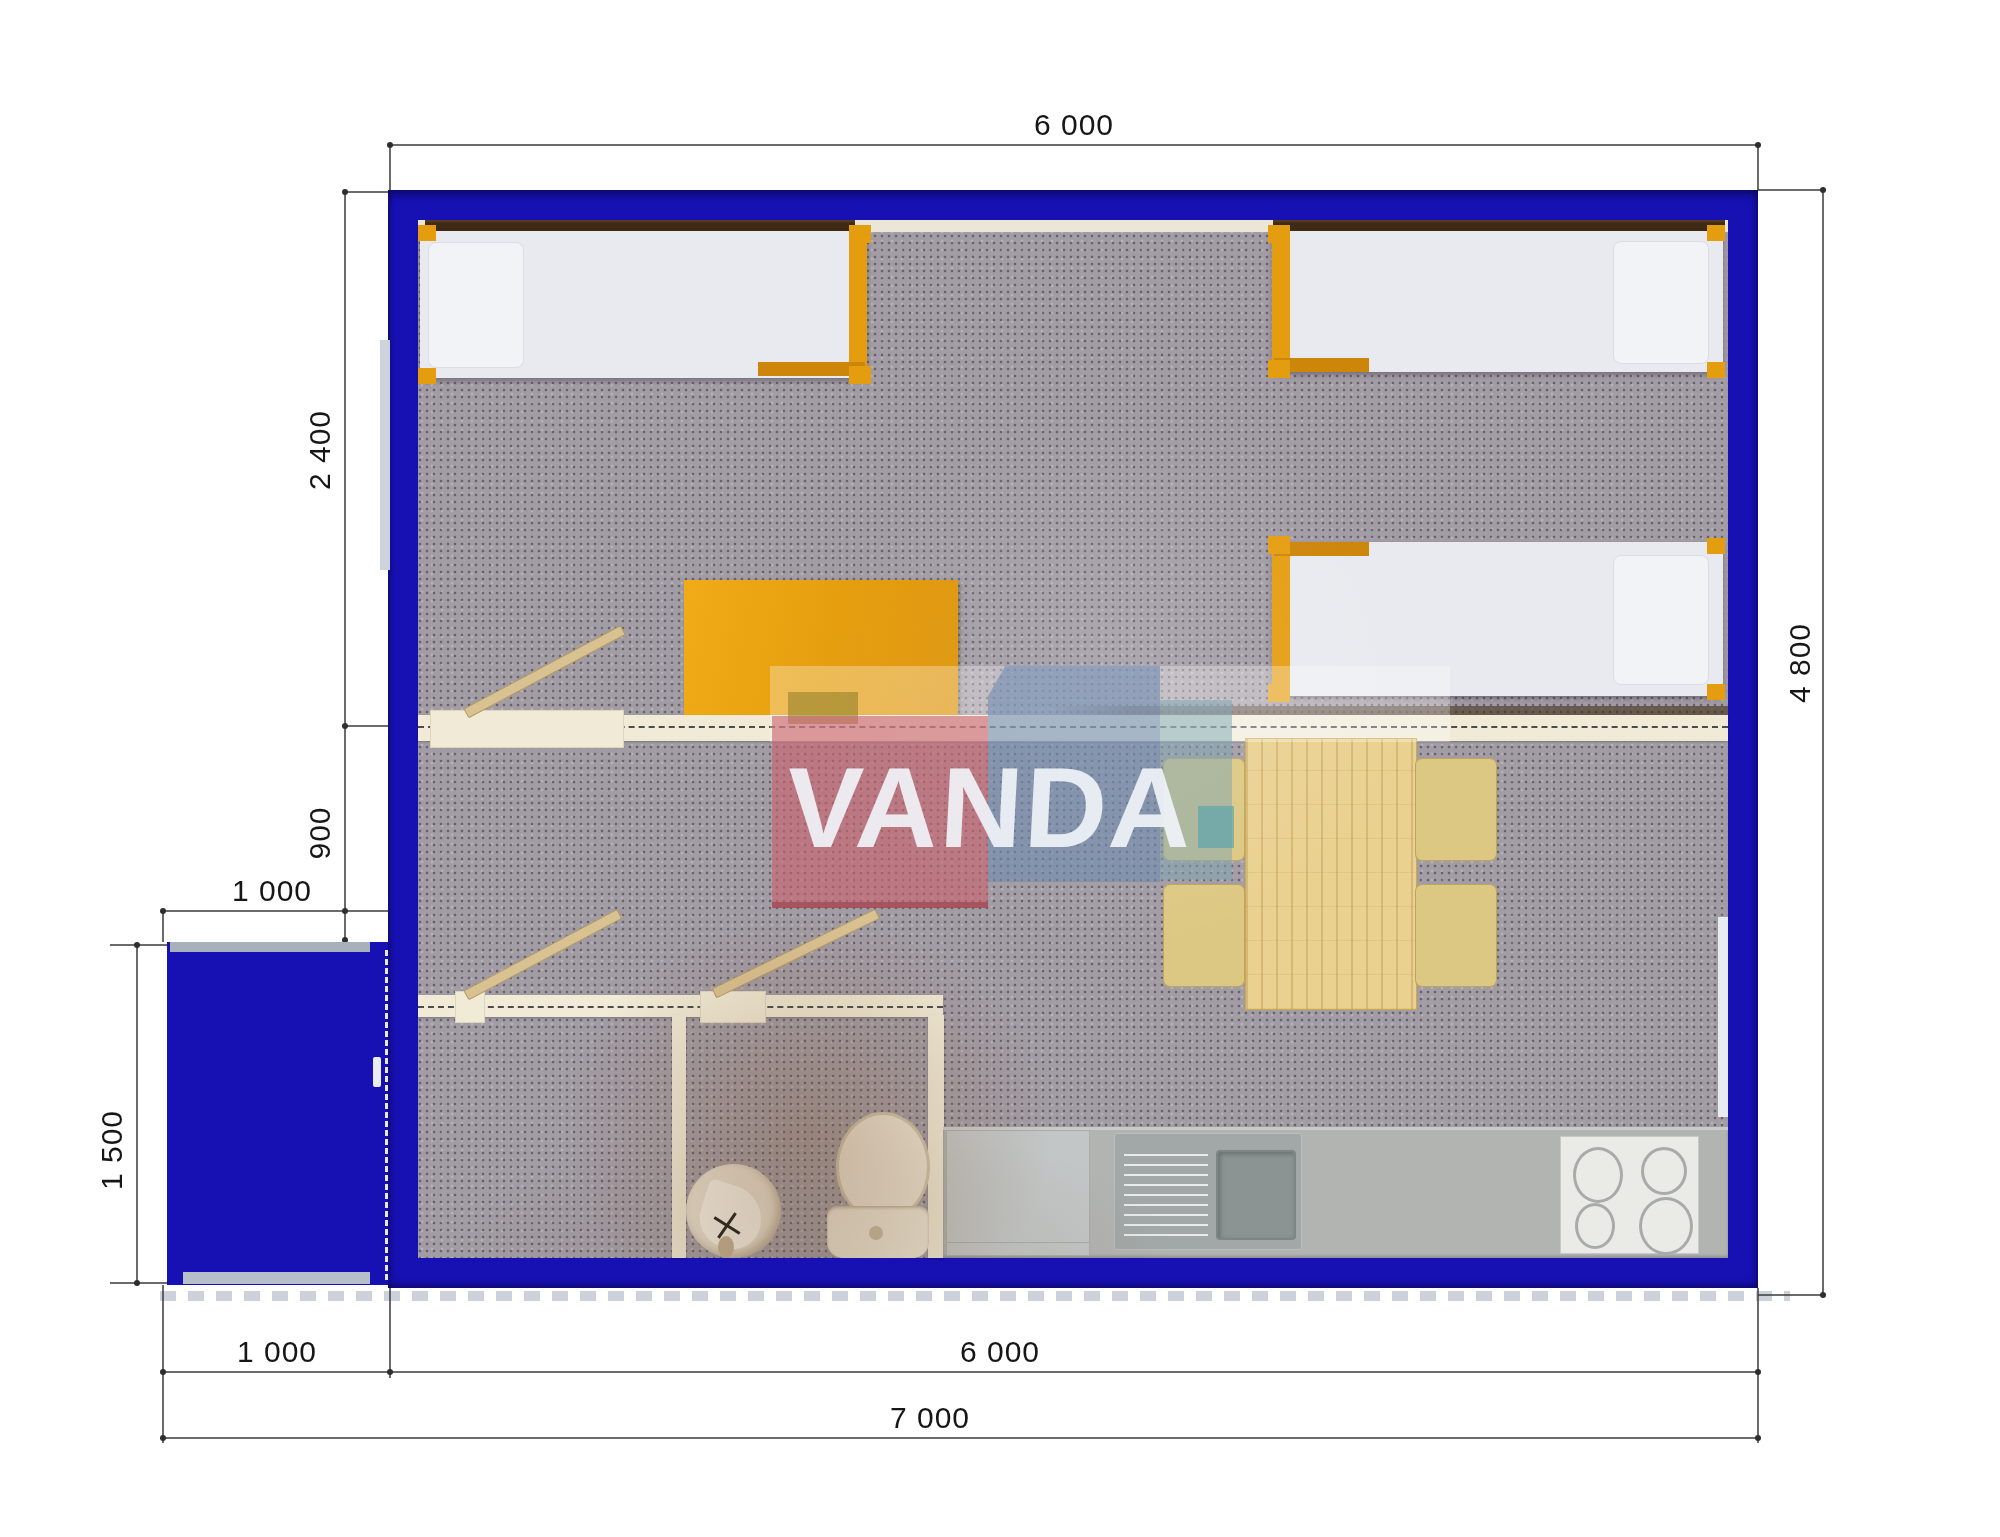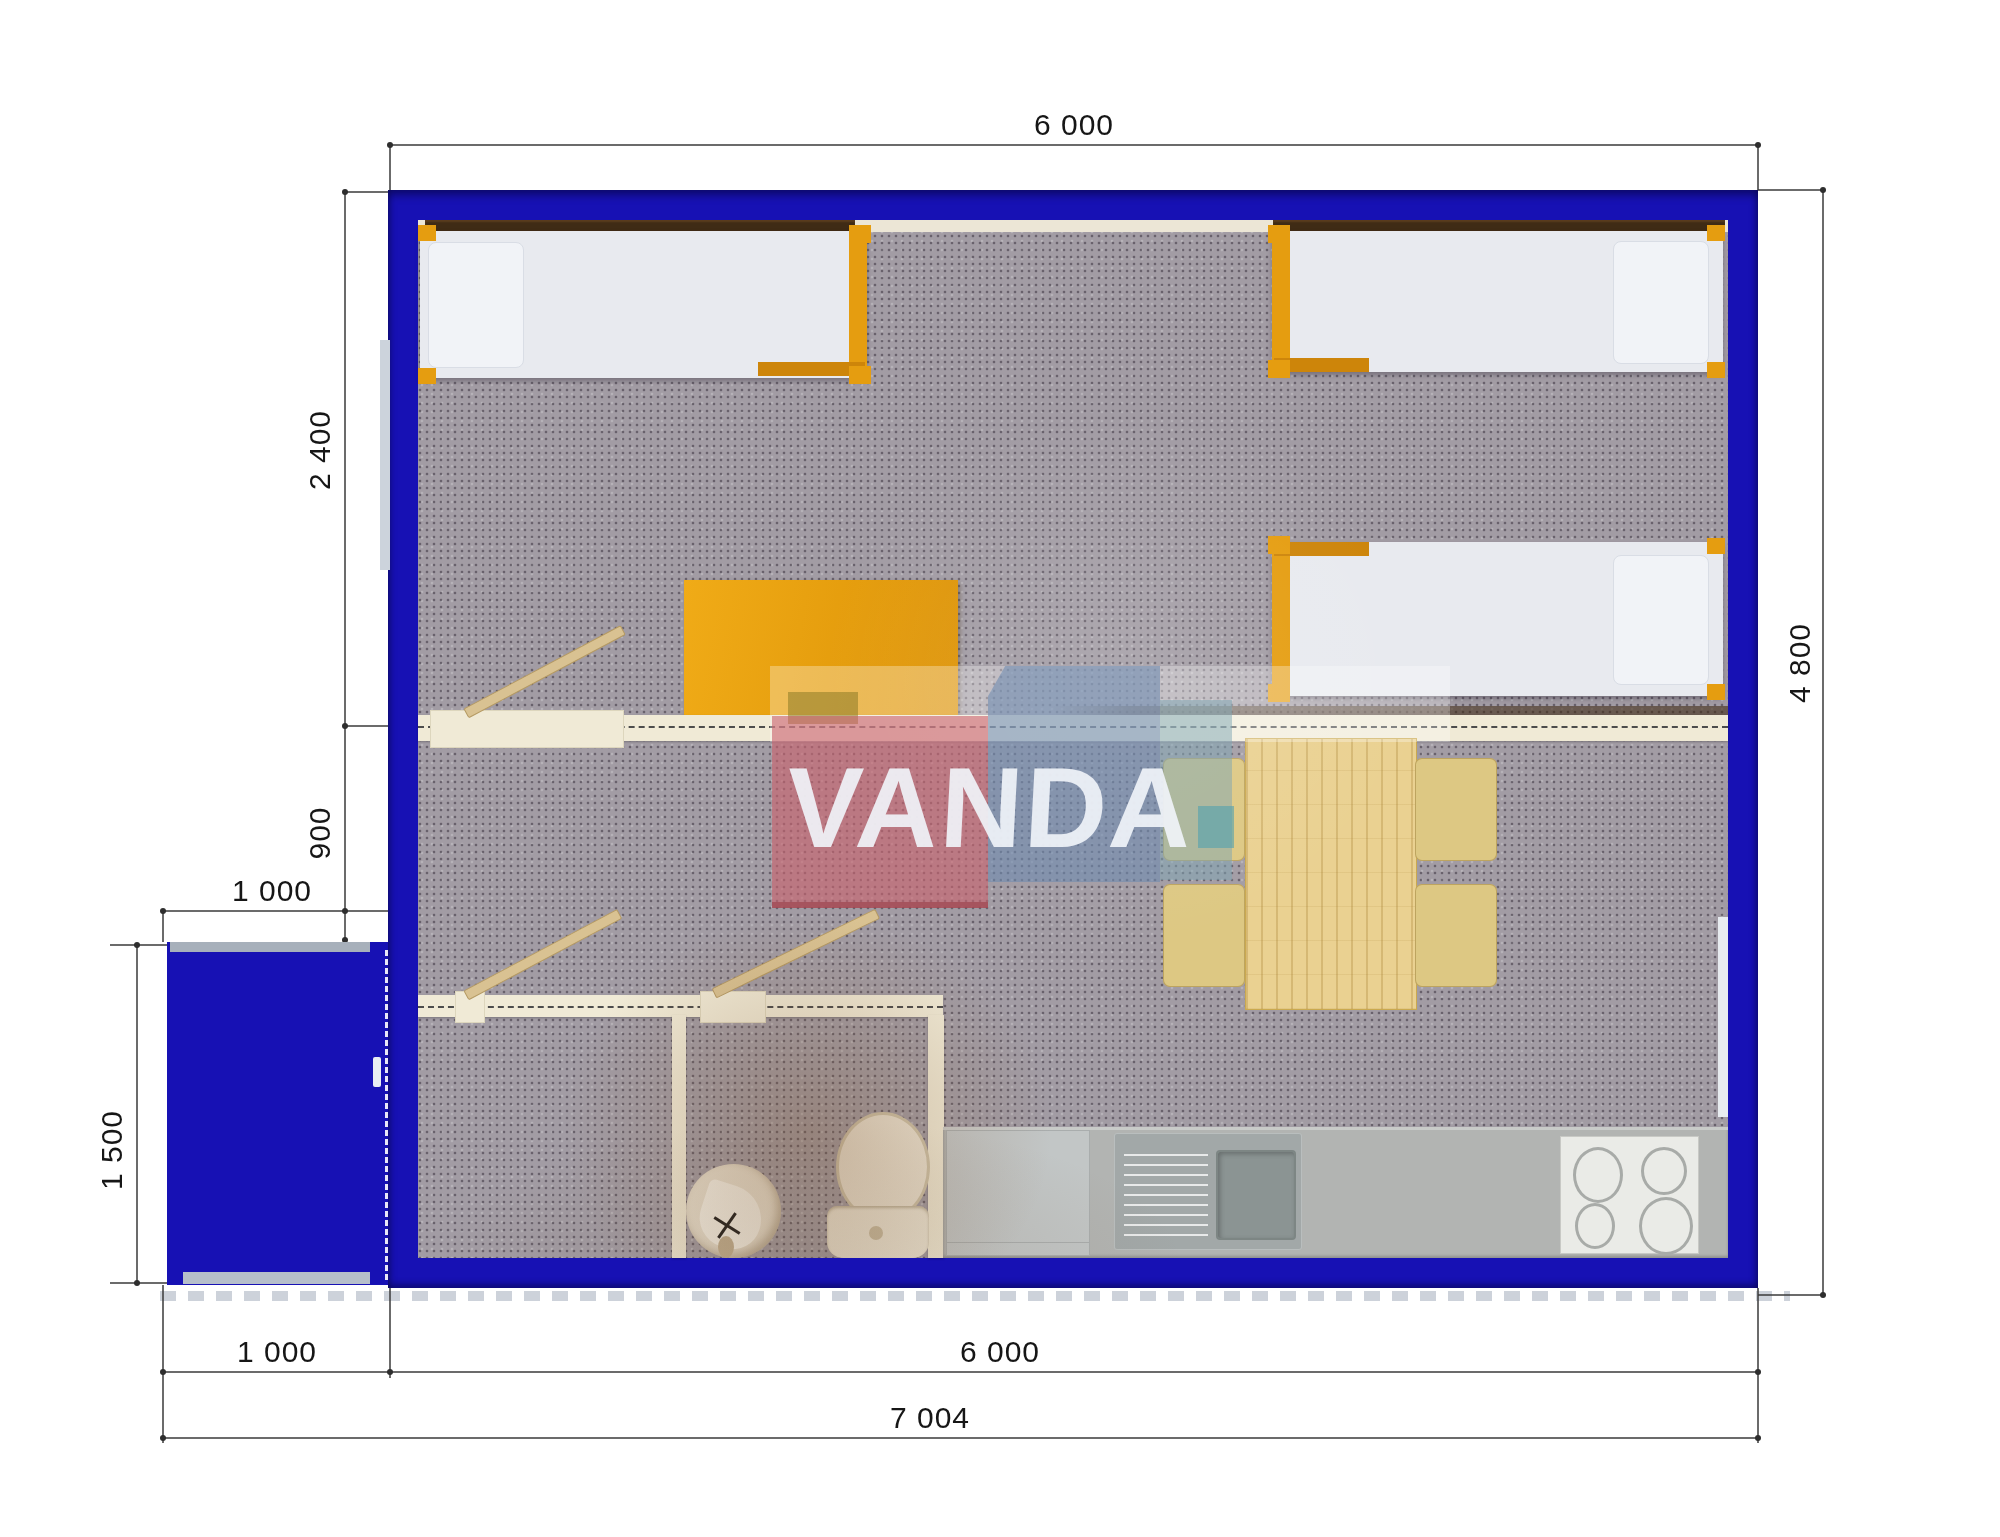--- a/index.html
+++ b/index.html
@@ -172,21 +172,21 @@
     </g>
   </svg>
 
   <div class="dim-label" style="left:1074px;top:125px;">6 000</div>
   <div class="dim-label vert" style="left:320px;top:450px;">2 400</div>
   <div class="dim-label vert" style="left:320px;top:833px;">900</div>
   <div class="dim-label" style="left:272px;top:891px;">1 000</div>
   <div class="dim-label vert" style="left:112px;top:1150px;">1 500</div>
   <div class="dim-label" style="left:277px;top:1352px;">1 000</div>
   <div class="dim-label" style="left:1000px;top:1352px;">6 000</div>
-  <div class="dim-label" style="left:930px;top:1418px;">7 004</div>
+  <div class="dim-label" style="left:930px;top:1418px;">7 000</div>
   <div class="dim-label vert" style="left:1800px;top:663px;">4 800</div>
 
   <div class="abs porch"></div>
   <div class="abs porch-strip-top"></div>
   <div class="abs porch-strip-bottom"></div>
 
   <div class="abs building"></div>
   <div class="abs floor"></div>
 
   <div class="abs sill"></div>

